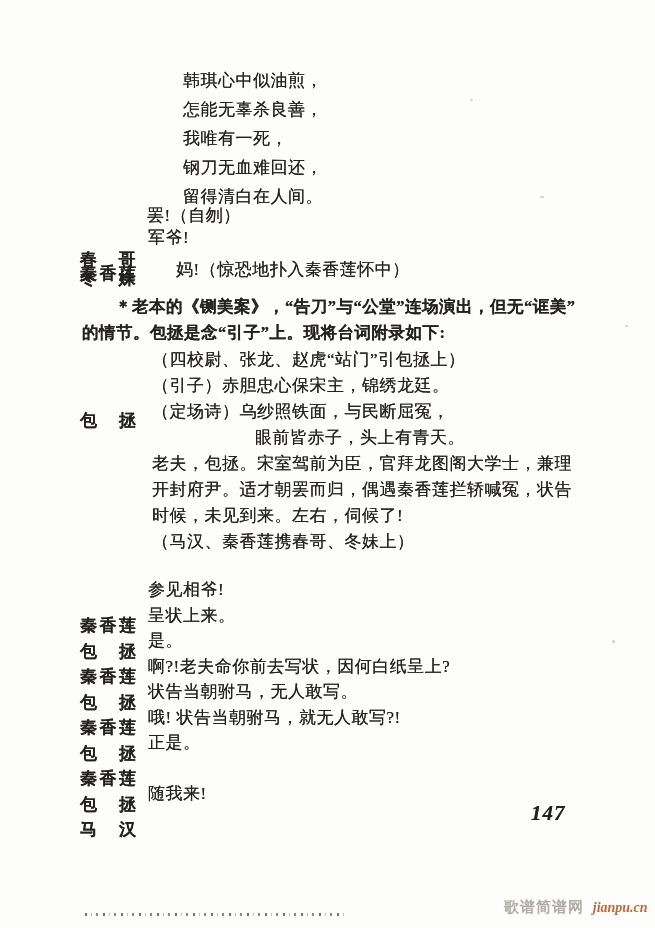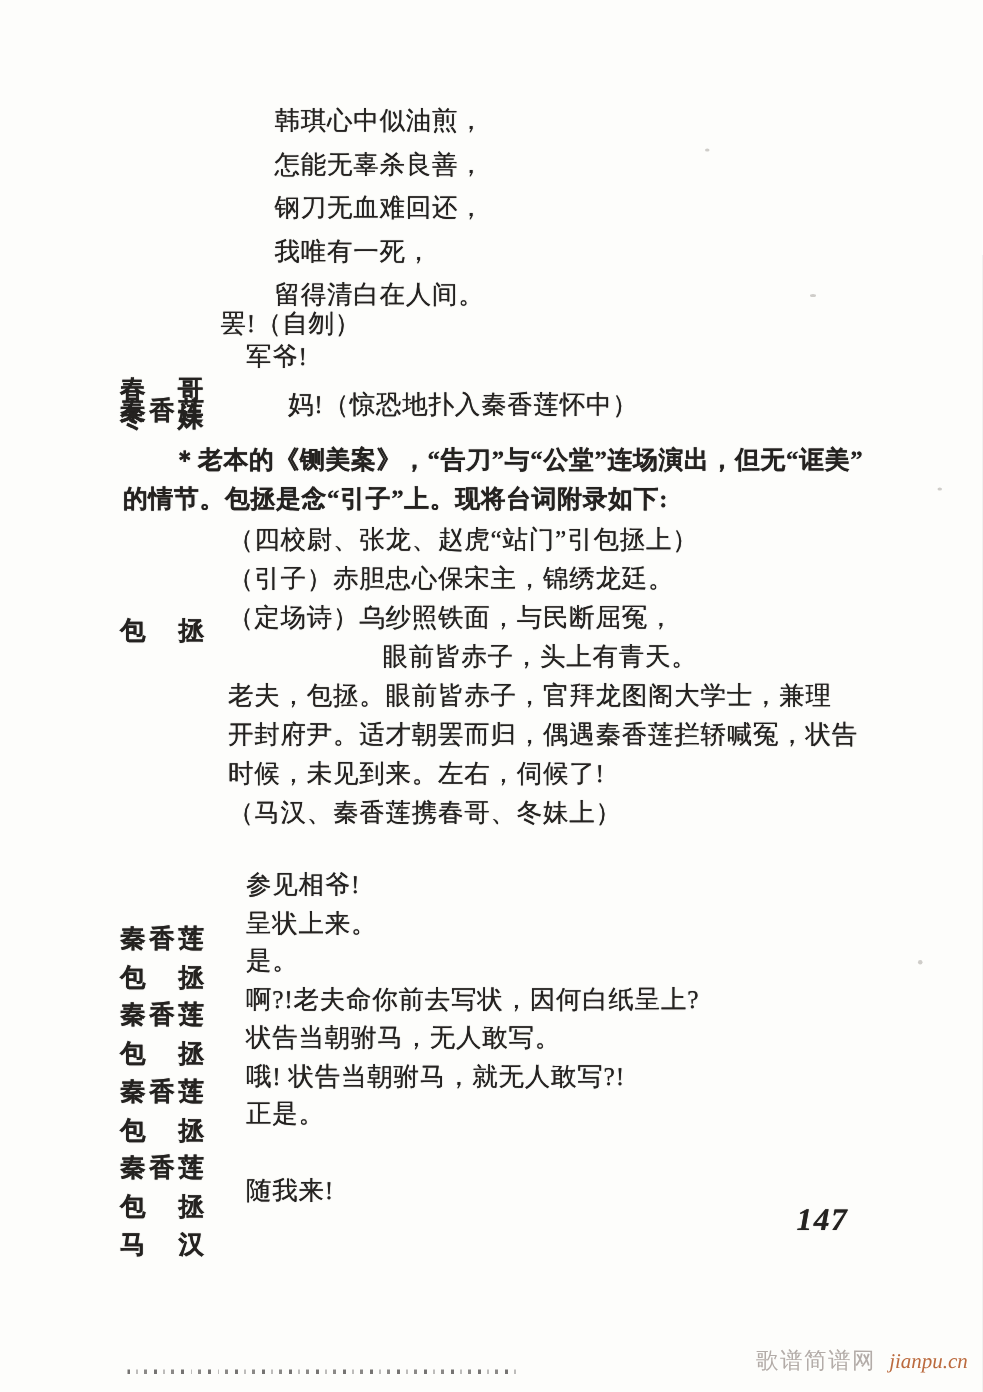--- a/index.html
+++ b/index.html
@@ -21,36 +21,36 @@
   .verse{top:66px;left:183px;line-height:29px;}
   .closing{top:204px;left:147px;}
   
   .drow{position:absolute;left:80px;display:flex;align-items:flex-start;}
   .dname{
     width:56px;flex:none;font-weight:700;
     text-align:justify;text-align-last:justify;-moz-text-align-last:justify;
     letter-spacing:0;
     margin-top:36px;
   }
-  .dtext{margin-left:28px;white-space:nowrap;}
+  .dtext{margin-left:12px;white-space:nowrap;}
   .stackname{width:56px;flex:none;font-weight:700;line-height:19px;}
   .stackname div{text-align:justify;text-align-last:justify;}
   .row2{align-items:center;gap:28px;}
   
   .footnote{top:294px;left:82px;line-height:26px;font-weight:700;font-size:16.5px;}
   
   .stage1{top:348px;left:152px;}
   
   .bao-name{top:373px;}
   .baotext{top:373px;left:152px;line-height:26px;}
   .baotext .indent{padding-left:103px;}
   
   .pagenum{top:801px;left:531px;font-weight:700;font-style:italic;font-size:21px;letter-spacing:1px;}
   
-  .watermark{top:898px;left:504px;font-size:15px;white-space:nowrap;text-shadow:none;letter-spacing:1px;}
+  .watermark{top:898px;left:504px;font-size:15px;white-space:nowrap;text-shadow:none;letter-spacing:1px;font-weight:bold;}
   .wm-name{color:#b3aca8;}
   .wm-url{color:#bb6a3e;font-size:14px;font-style:italic;margin-left:4px;letter-spacing:0;}
   
   .scanline{
     top:913px;left:85px;width:262px;height:3px;
     background:repeating-linear-gradient(90deg,
       rgba(45,42,40,.65) 0 2px, transparent 2px 6px,
       rgba(45,42,40,.30) 6px 7px, transparent 7px 11px,
       rgba(45,42,40,.55) 11px 13px, transparent 13px 18px);
     filter:blur(.5px);
@@ -62,22 +62,22 @@
   .sp4{top:325px;left:625px;width:3px;height:2px;}
 </style>
 </head>
 <body>
 
 <div class="page">
 
   <div class="abs verse">
     <div class="line">韩琪心中似油煎，</div>
     <div class="line">怎能无辜杀良善，</div>
+    <div class="line">我唯有一死，</div>
     <div class="line">钢刀无血难回还，</div>
-    <div class="line">我唯有一死，</div>
     <div class="line">留得清白在人间。</div>
   </div>
   <div class="abs closing line">罢!（自刎）</div>
 
   <div class="drow" style="top:226px;">
     <span class="dname">秦香莲</span>
     <span class="dtext">军爷!</span>
   </div>
   <div class="drow row2" style="top:250px;">
     <span class="stackname">
@@ -94,21 +94,21 @@
 
   <div class="abs stage1 line">（四校尉、张龙、赵虎“站门”引包拯上）</div>
 
   <div class="drow bao-name">
     <span class="dname">包拯</span>
   </div>
   <div class="abs baotext">
     <div class="line">（引子）赤胆忠心保宋主，锦绣龙廷。</div>
     <div class="line">（定场诗）乌纱照铁面，与民断屈冤，</div>
     <div class="line indent">眼前皆赤子，头上有青天。</div>
-    <div class="line">老夫，包拯。眼前皆赤子，官拜龙图阁大学士，兼理</div>
+    <div class="line">老夫，包拯。宋室驾前为臣，官拜龙图阁大学士，兼理</div>
     <div class="line">开封府尹。适才朝罢而归，偶遇秦香莲拦轿喊冤，状告</div>
     <div class="line">时候，未见到来。左右，伺候了!</div>
     <div class="line">（马汉、秦香莲携春哥、冬妹上）</div>
   </div>
 
   <div class="drow" style="top:578px;">
     <span class="dname">秦香莲</span>
     <span class="dtext">参见相爷!</span>
   </div>
   <div class="drow" style="top:604px;">

